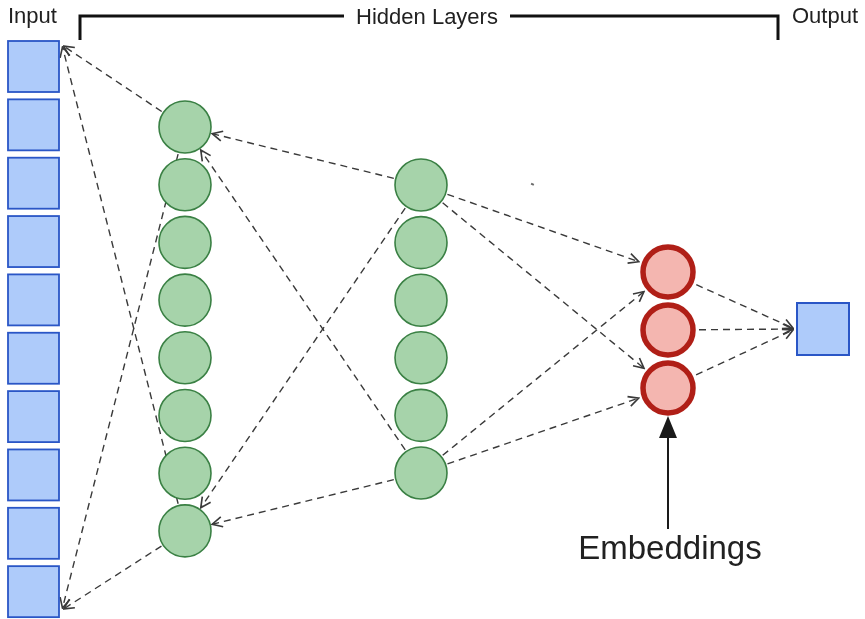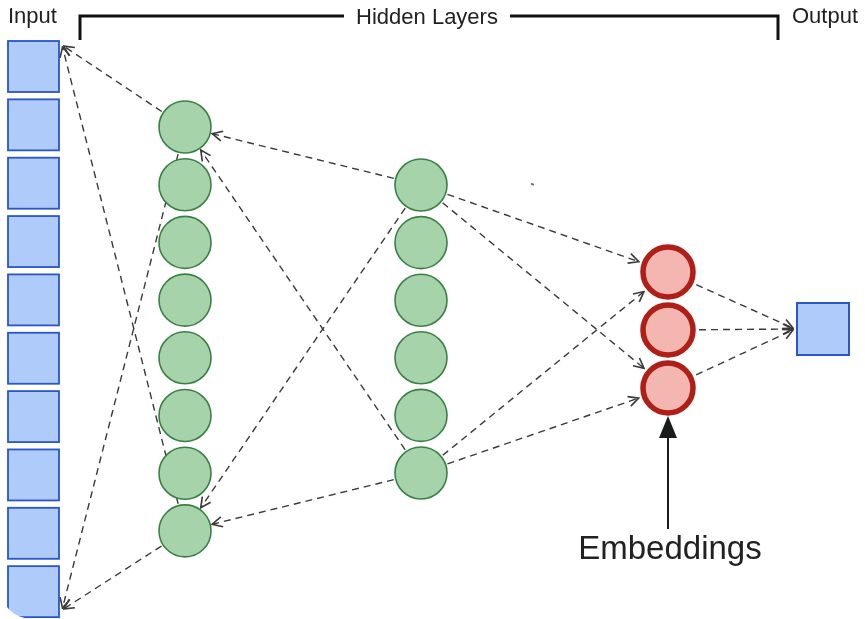--- a/index.html
+++ b/index.html
@@ -2,21 +2,20 @@
 <html><head>
 <meta charset="utf-8">
 <style>
   html,body{margin:0;padding:0;background:#ffffff;}
   .stage{
     position:relative;
     width:865px;height:619px;
     background:#ffffff;
     overflow:hidden;
     font-family:"Liberation Sans", sans-serif;
-    border-radius:32px;
   }
   svg{display:block;}
   text{font-family:"Liberation Sans", sans-serif;}
 </style>
 </head>
 <body>
 
 <div class="stage">
   <svg id="net-svg" width="865" height="619" viewBox="0 0 865 619">
     <defs>

